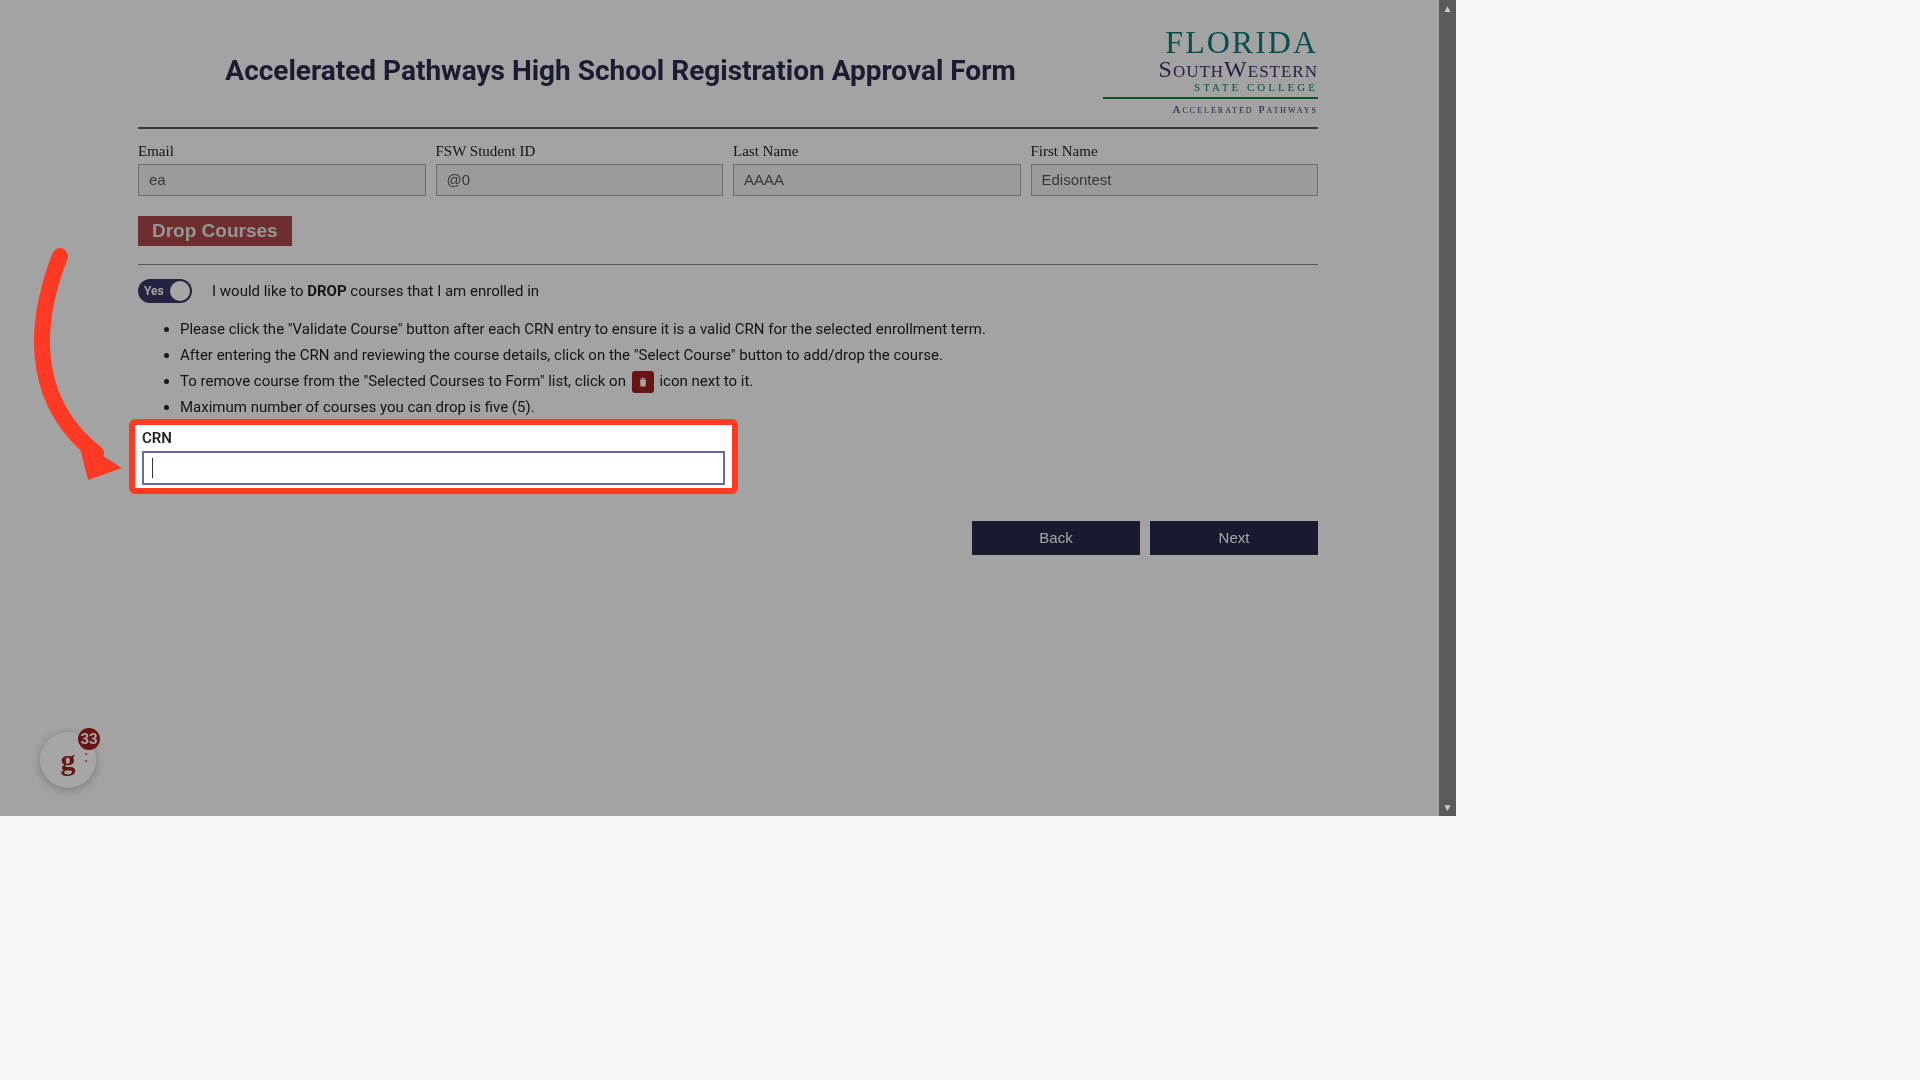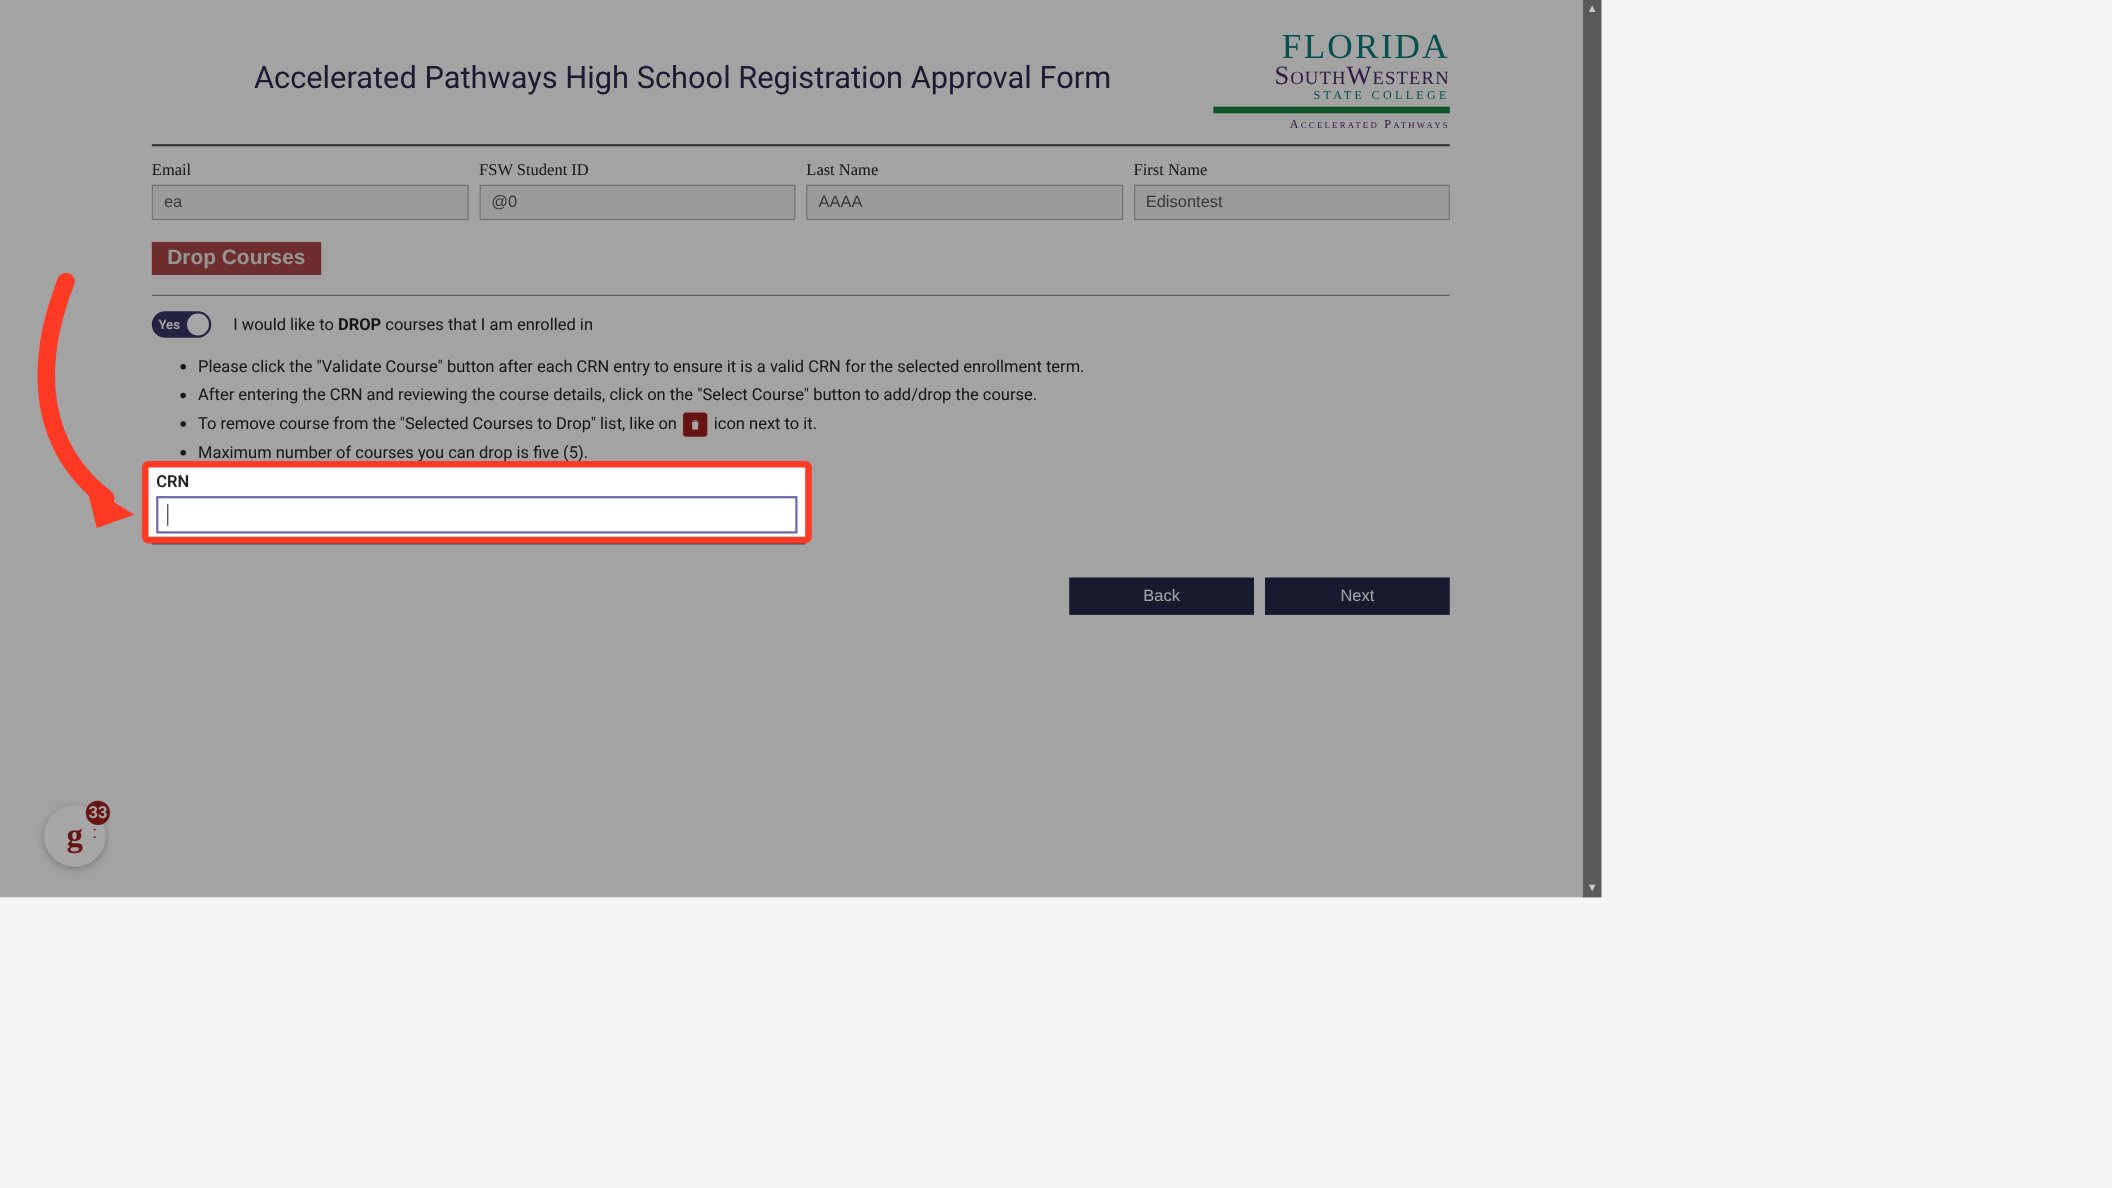--- a/index.html
+++ b/index.html
@@ -36,21 +36,21 @@
       display: flex;
       justify-content: space-between;
       align-items: flex-start;
       padding-top: 28px;
       padding-bottom: 6px;
     }
     .page-title {
       flex: 1;
       text-align: center;
       font-size: 28px;
-      font-weight: 400;
+      font-weight: 700;
       color: #2b2a4c;
       padding-top: 26px;
     }
     .logo {
       width: 215px;
       padding-top: 0;
       text-align: right;
     }
     .logo-florida {
       font-family: Georgia, "Times New Roman", serif;
@@ -74,21 +74,21 @@
       color: #0b7a7a;
       letter-spacing: 3px;
       text-align: right;
     }
     .logo-ap {
       font-family: Georgia, serif;
       font-size: 11px;
       color: #4a2a6a;
       letter-spacing: 2px;
       text-align: right;
-      border-top: 6px solid #15803d;
+      border-top: 2px solid #15803d;
       padding-top: 4px;
       margin-top: 4px;
       font-variant: small-caps;
     }
     hr.divider {
       border: none;
       border-top: 2px solid #555;
       margin: 6px 0 14px 0;
     }
     .fields-row {
@@ -404,21 +404,21 @@
       </div>
       <span class="toggle-text">
         <span>I would like to </span><b>DROP</b><span> courses that I am enrolled in</span>
       </span>
     </div>
 
     <ul class="instructions">
       <li>Please click the "Validate Course" button after each CRN entry to ensure it is a valid CRN for the selected enrollment term.</li>
       <li>After entering the CRN and reviewing the course details, click on the "Select Course" button to add/drop the course.</li>
       <li>
-        <span>To remove course from the "Selected Courses to Drop" list, like on </span>
+        <span>To remove course from the "Selected Courses to Form" list, click on </span>
         <span class="trash-icon-inline">
           <svg viewBox="0 0 24 24">
               <path d="M6 7h12l-1 14H7L6 7zm3-3h6l1 2H8l1-2z"></path>
             </svg>
         </span>
         <span> icon next to it.</span>
       </li>
       <li>Maximum number of courses you can drop is five (5).</li>
     </ul>
 

